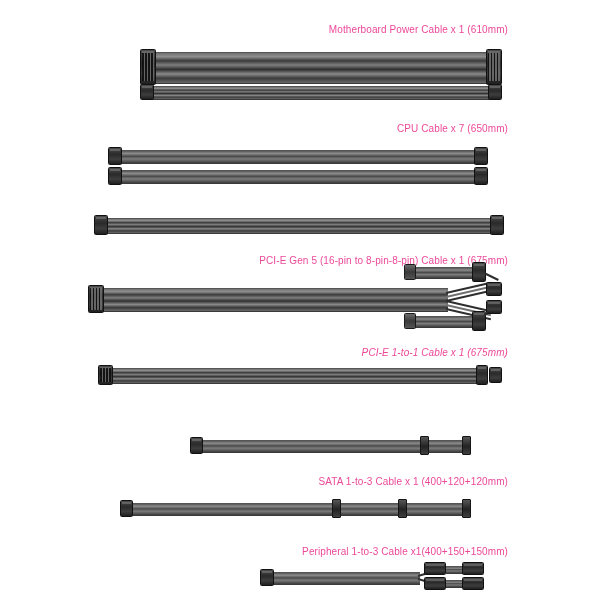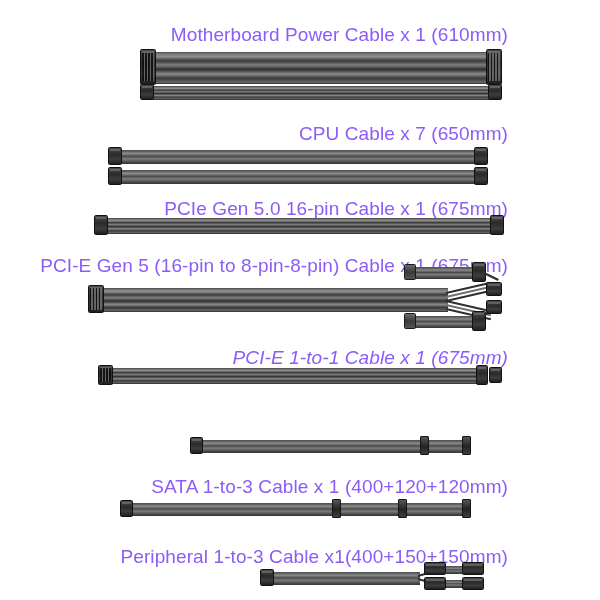--- a/index.html
+++ b/index.html
@@ -11,22 +11,22 @@
     position: relative;
     width: 600px;
     height: 600px;
     background: #ffffff;
     font-family: "Liberation Sans", sans-serif;
     overflow: hidden;
   }
   .label {
     position: absolute;
     right: 92px;
-    font-size: 19px;
-    color: #8b5cf6;
+    font-size: 10px;
+    color: #ec4899;
     white-space: nowrap;
     text-align: left;
     letter-spacing: 0.1px;
   }
   .group {
     position: absolute;
   }
   
   .ribbon {
     position: absolute;
@@ -107,21 +107,20 @@
 
     <div class="ribbon flat" style="left:118px;top:150px;width:360px;height:12px;"></div>
     <div class="conn" style="left:108px;top:147px;width:14px;height:18px;"></div>
     <div class="conn" style="left:474px;top:147px;width:14px;height:18px;"></div>
 
     <div class="ribbon flat" style="left:118px;top:170px;width:360px;height:12px;"></div>
     <div class="conn" style="left:108px;top:167px;width:14px;height:18px;"></div>
     <div class="conn" style="left:474px;top:167px;width:14px;height:18px;"></div>
   </div>
 
-  <div class="label" style="top:198px;">PCIe Gen 5.0 16-pin Cable x 1 (675mm)</div>
   <div class="group" style="left:0;top:0;width:600px;height:40px;">
     <div class="ribbon" style="left:104px;top:218px;width:390px;height:14px;"></div>
     <div class="conn" style="left:94px;top:215px;width:14px;height:20px;"></div>
     <div class="conn" style="left:490px;top:215px;width:14px;height:20px;"></div>
   </div>
 
   <div class="label" style="top:255px;">PCI-E Gen 5 (16-pin to 8-pin-8-pin) Cable x 1 (675mm)</div>
   <div class="group" style="left:0;top:0;width:600px;height:90px;">
 
     <div class="ribbon" style="left:100px;top:288px;width:348px;height:22px;"></div>

